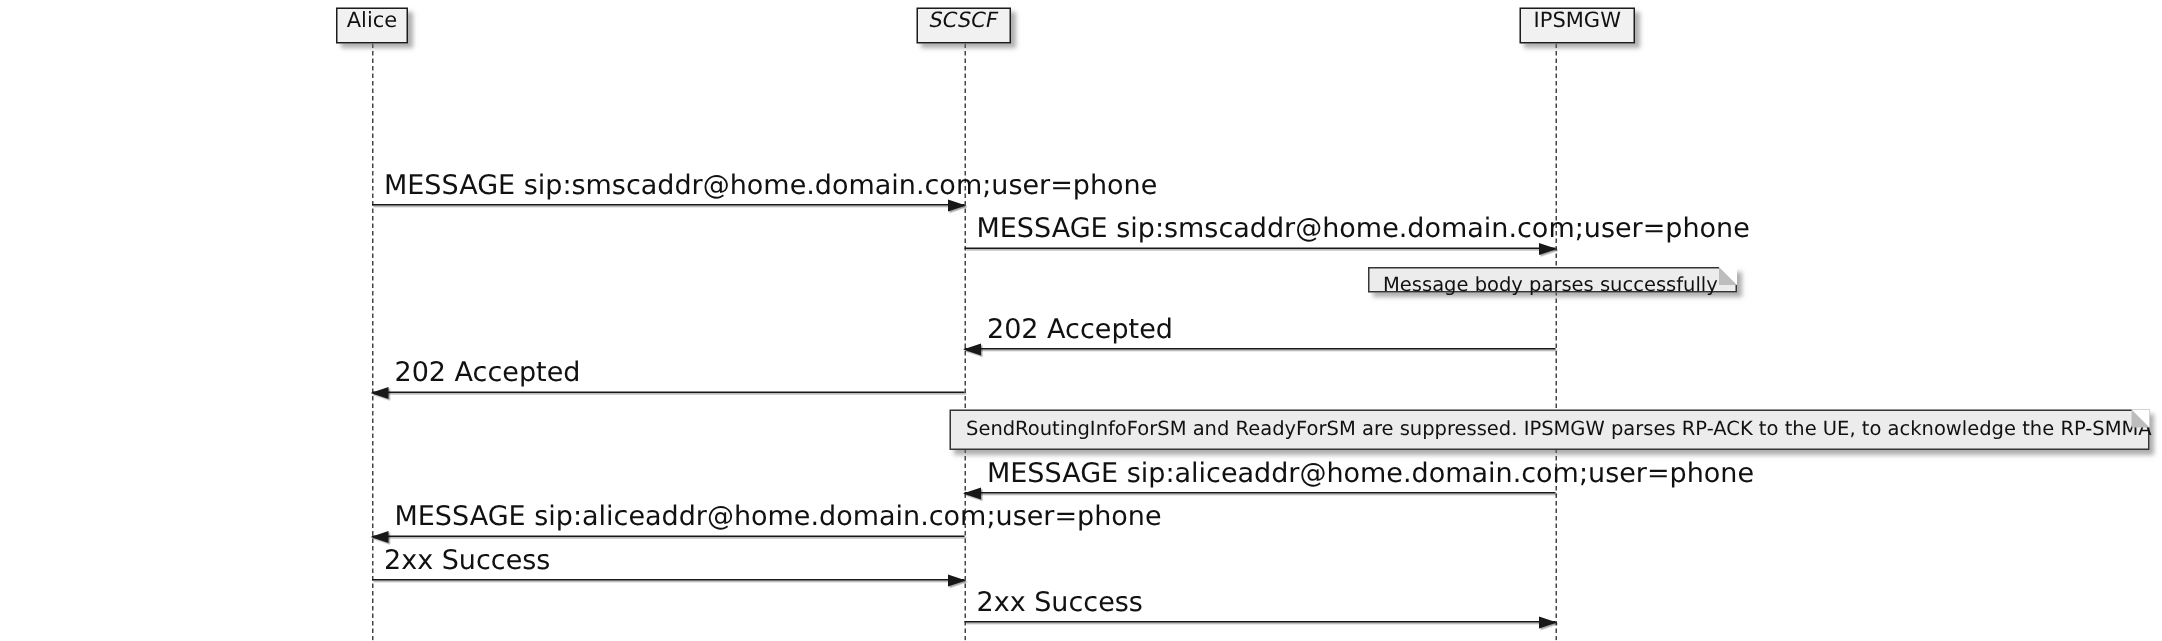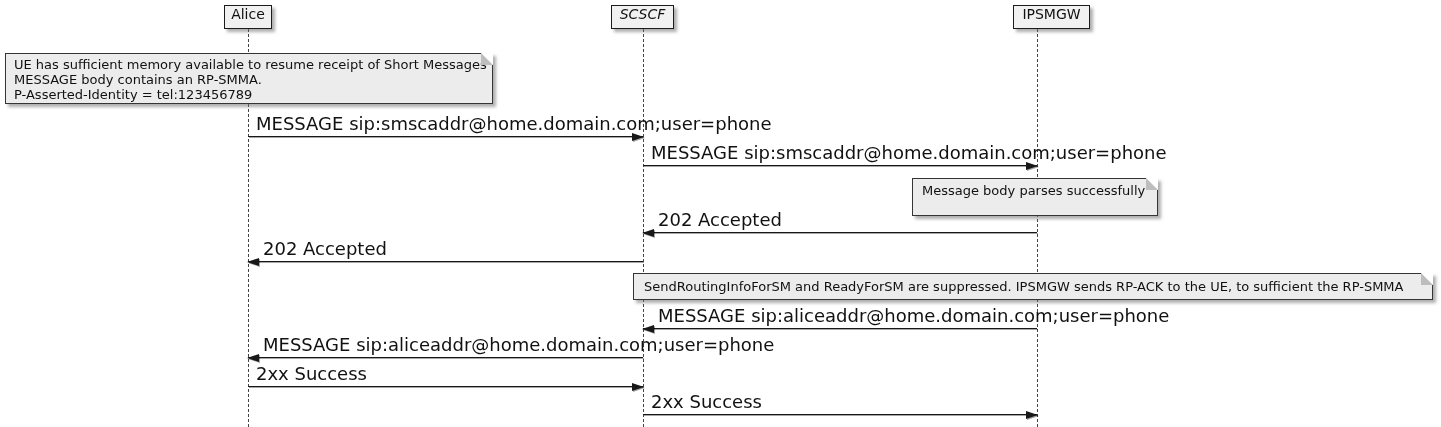--- a/index.html
+++ b/index.html
@@ -59,21 +59,21 @@
     content: "";
     position: absolute;
     top: -1px;
     right: -1px;
     width: 0; height: 0;
     border-style: solid;
     border-width: 0 12px 12px 0;
     border-color: transparent #ffffff #bdbdbd transparent;
   }
   #note-ue    { left: 5px;   top: 53px;  width: 488px; height: 51px; padding: 3px 8px; }
-  #note-parse { left: 912px; top: 178px; width: 246px; height: 38px; padding: 4px 9px; }
+  #note-parse { left: 912px; top: 178px; width: 246px; height: 17px; padding: 4px 9px; }
   #note-srifsm{ left: 633px; top: 273px; width: 800px; height: 27px; padding: 5px 10px; }
 
   
   .msg { position: absolute; height: 21px; font-size: 18px; }
   .msg .lbl {
     position: absolute;
     bottom: 3px;
     white-space: nowrap;
   }
   .msg.right .lbl { left: 8px; }
@@ -117,26 +117,20 @@
   <div class="participant" id="p-alice">
     <span>Alice</span>
   </div>
   <div class="participant" id="p-scscf">
     <span>SCSCF</span>
   </div>
   <div class="participant" id="p-ipsmgw">
     <span>IPSMGW</span>
   </div>
 
-  <div class="note" id="note-ue">
-    <span class="fold"></span>
-    <div>UE has sufficient memory available to resume receipt of Short Messages</div>
-    <div>MESSAGE body contains an RP-SMMA.</div>
-    <div>P-Asserted-Identity = tel:123456789</div>
-  </div>
 
   <div class="msg right" id="m1">
     <span class="lbl">MESSAGE sip:smscaddr@home.domain.com;user=phone</span>
     <div class="line"></div>
     <div class="head"></div>
   </div>
 
   <div class="msg right" id="m2">
     <span class="lbl">MESSAGE sip:smscaddr@home.domain.com;user=phone</span>
     <div class="line"></div>
@@ -155,21 +149,21 @@
   </div>
 
   <div class="msg left" id="m4">
     <span class="lbl">202 Accepted</span>
     <div class="line"></div>
     <div class="head"></div>
   </div>
 
   <div class="note" id="note-srifsm">
     <span class="fold"></span>
-    <div>SendRoutingInfoForSM and ReadyForSM are suppressed. IPSMGW sends RP-ACK to the UE, to sufficient the RP-SMMA</div>
+    <div>SendRoutingInfoForSM and ReadyForSM are suppressed. IPSMGW parses RP-ACK to the UE, to acknowledge the RP-SMMA</div>
   </div>
 
   <div class="msg left" id="m5">
     <span class="lbl">MESSAGE sip:aliceaddr@home.domain.com;user=phone</span>
     <div class="line"></div>
     <div class="head"></div>
   </div>
 
   <div class="msg left" id="m6">
     <span class="lbl">MESSAGE sip:aliceaddr@home.domain.com;user=phone</span>

